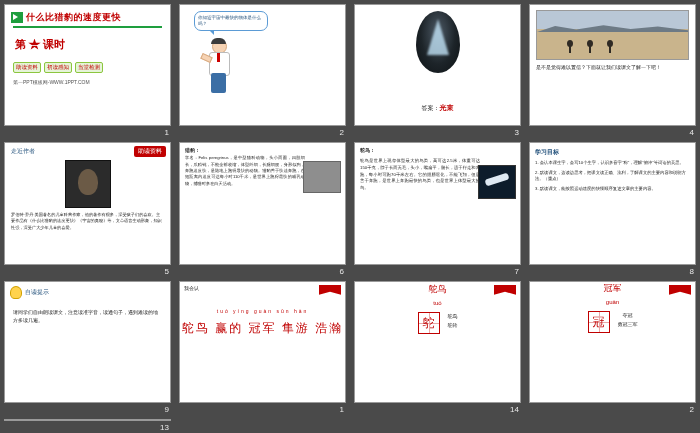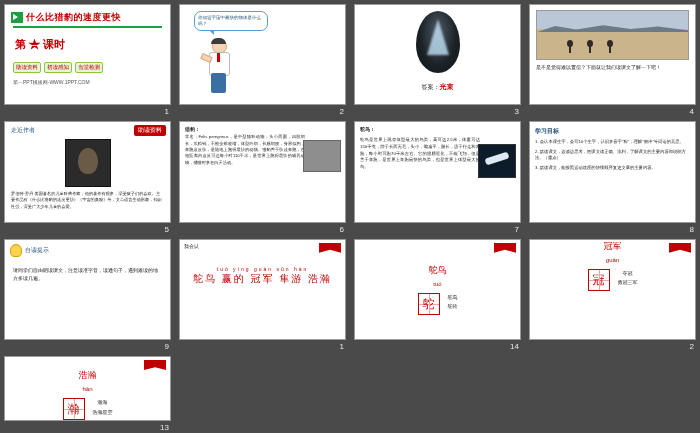--- a/index.html
+++ b/index.html
@@ -201,29 +201,29 @@
       <div class="s9-txt">请同学们自由朗读课文，注意读准字音，读通句子，遇到难读的地方多读几遍。</div>
     </div>
     <div class="num">9</div>
   </div>
 
   <div class="cell">
     <div class="slide">
       <div class="tag">我会认</div>
       <div class="ribbon"></div>
       <div class="row-pin" style="margin-top:26px">tuó    yíng    guàn    sǔn    hàn</div>
-      <div class="row-red" style="margin-top:0;font-size:10px">鸵鸟  赢的  冠军  隼游  浩瀚</div>
+      <div class="row-red" style="margin-top:6px;font-size:12px">鸵鸟  赢的  冠军  隼游  浩瀚</div>
     </div>
     <div class="num">1</div>
   </div>
 
   <div class="cell">
     <div class="slide">
       <div class="ribbon"></div>
-      <div class="twocol" style="margin-top:24px">
+      <div class="twocol" style="margin-top:1px">
         <div class="colitem">
           <div class="hz">鸵鸟</div>
           <div class="pyin" style="margin-top:4px">tuó</div>
           <div class="pair">
             <div class="wbox">
                 <span class="wch">鸵</span>
               </div>
             <div class="words">
               <div>鸵鸟</div>
               <div>鸵铃</div>
@@ -253,30 +253,17 @@
           </div>
         </div>
       </div>
     </div>
     <div class="num">2</div>
   </div>
 
   <div class="cell">
     <div class="slide">
       <div class="ribbon"></div>
-      <div style="text-align:center;margin-top:12px">
-        <div class="hz">浩瀚</div>
-        <div class="pyin" style="margin-top:4px">hàn</div>
-        <div class="pair">
-          <div class="wbox">
-              <span class="wch">瀚</span>
-            </div>
-          <div class="words">
-            <div>瀚海</div>
-            <div>浩瀚星空</div>
-          </div>
-        </div>
-      </div>
     </div>
     <div class="num">13</div>
   </div>
 
 </div>
 
 </body></html>

